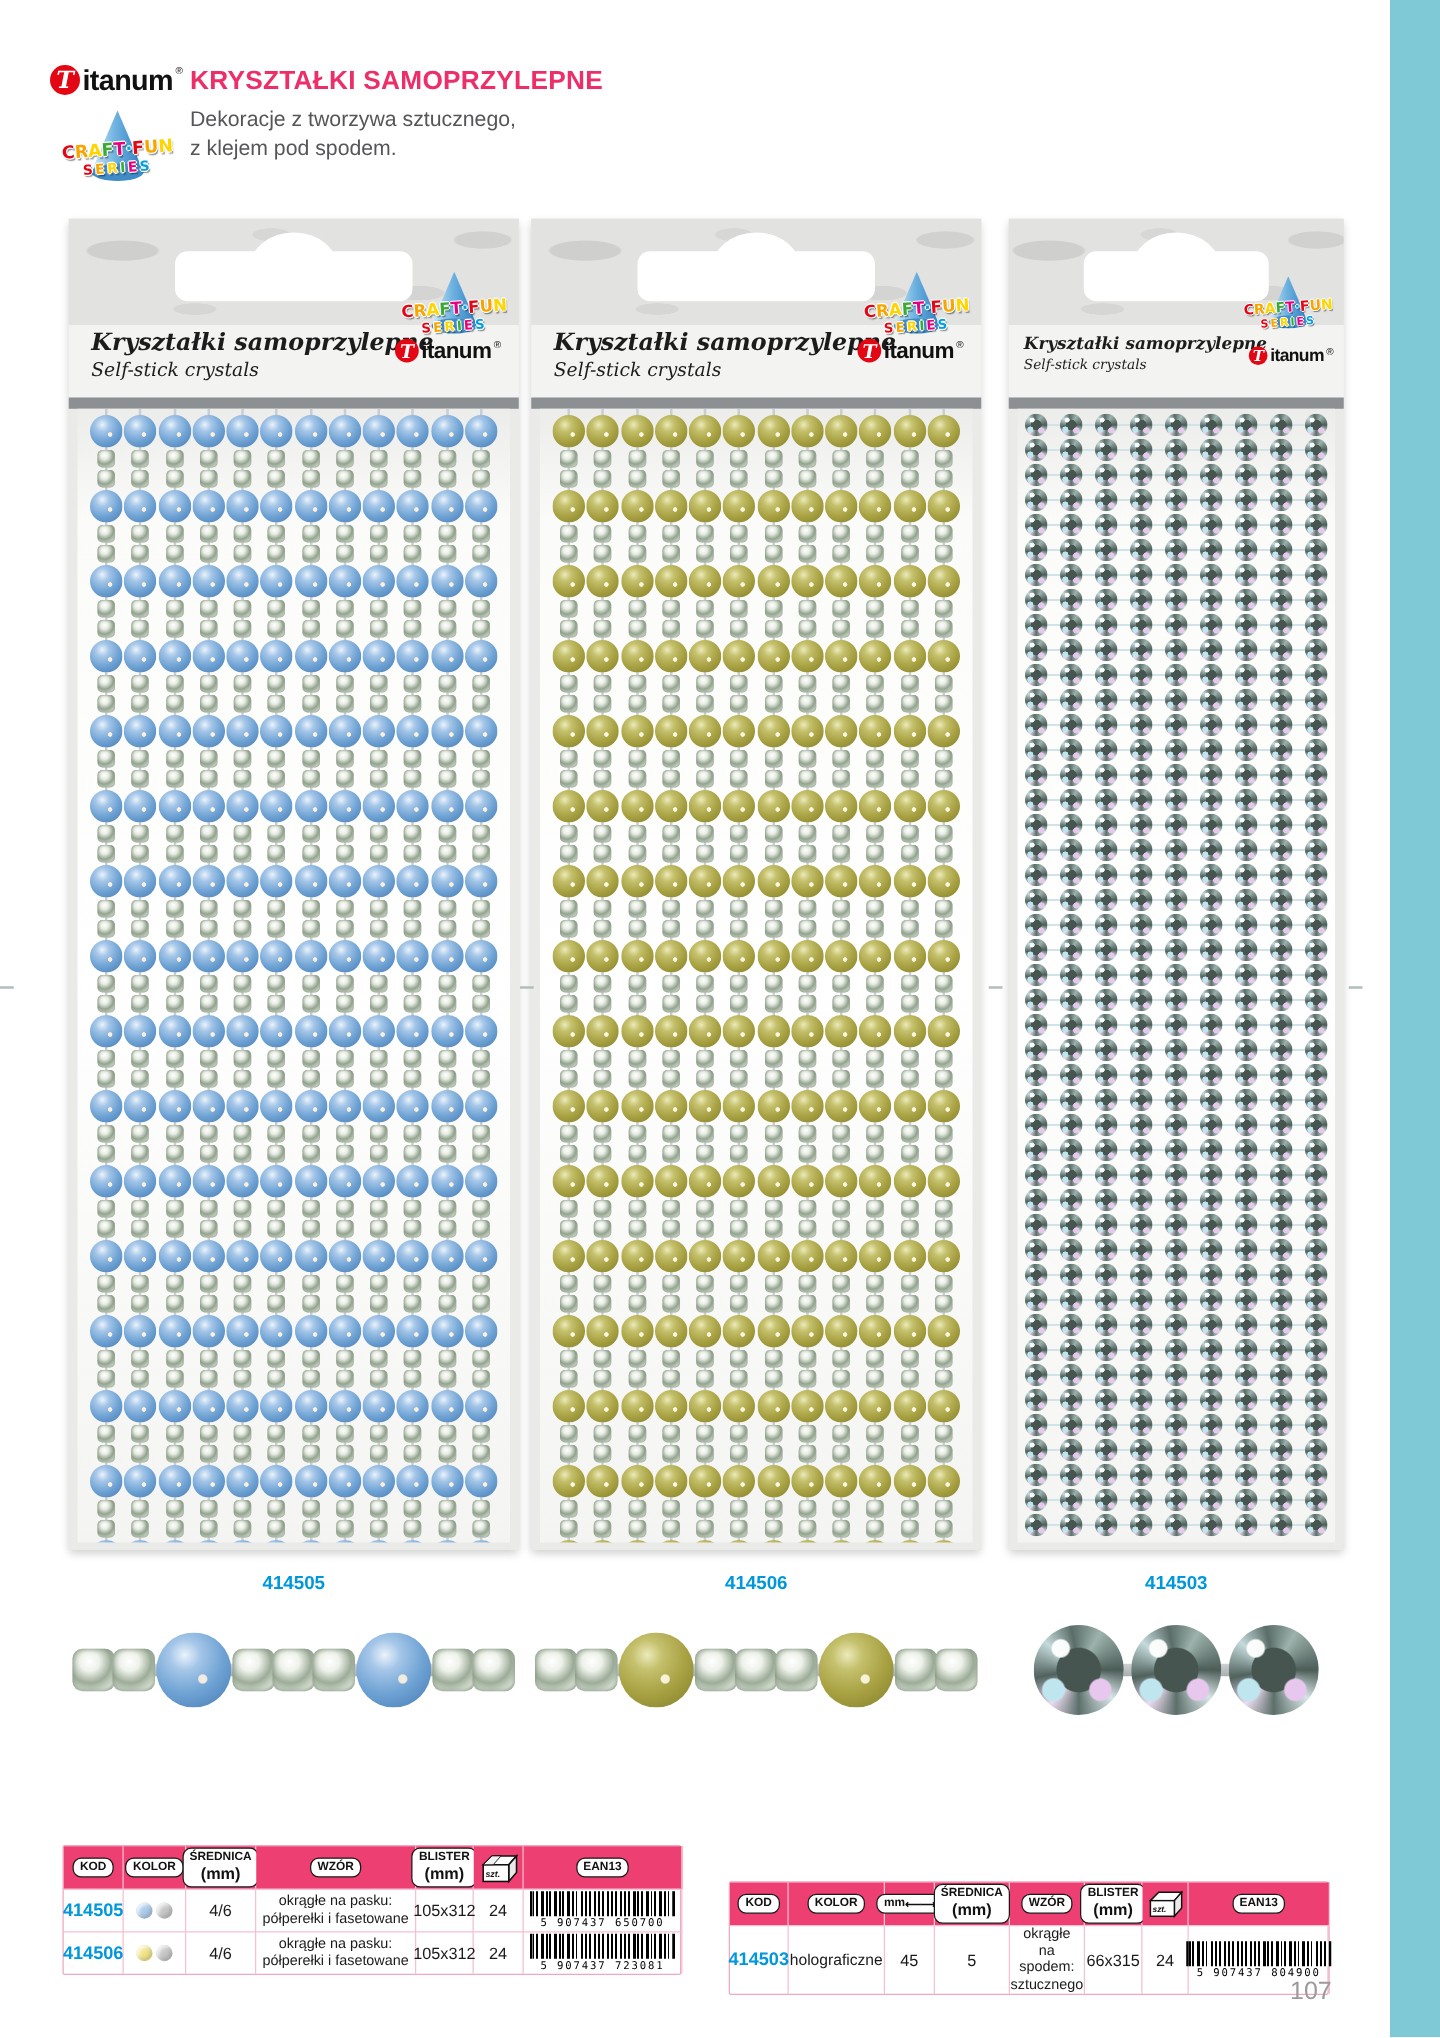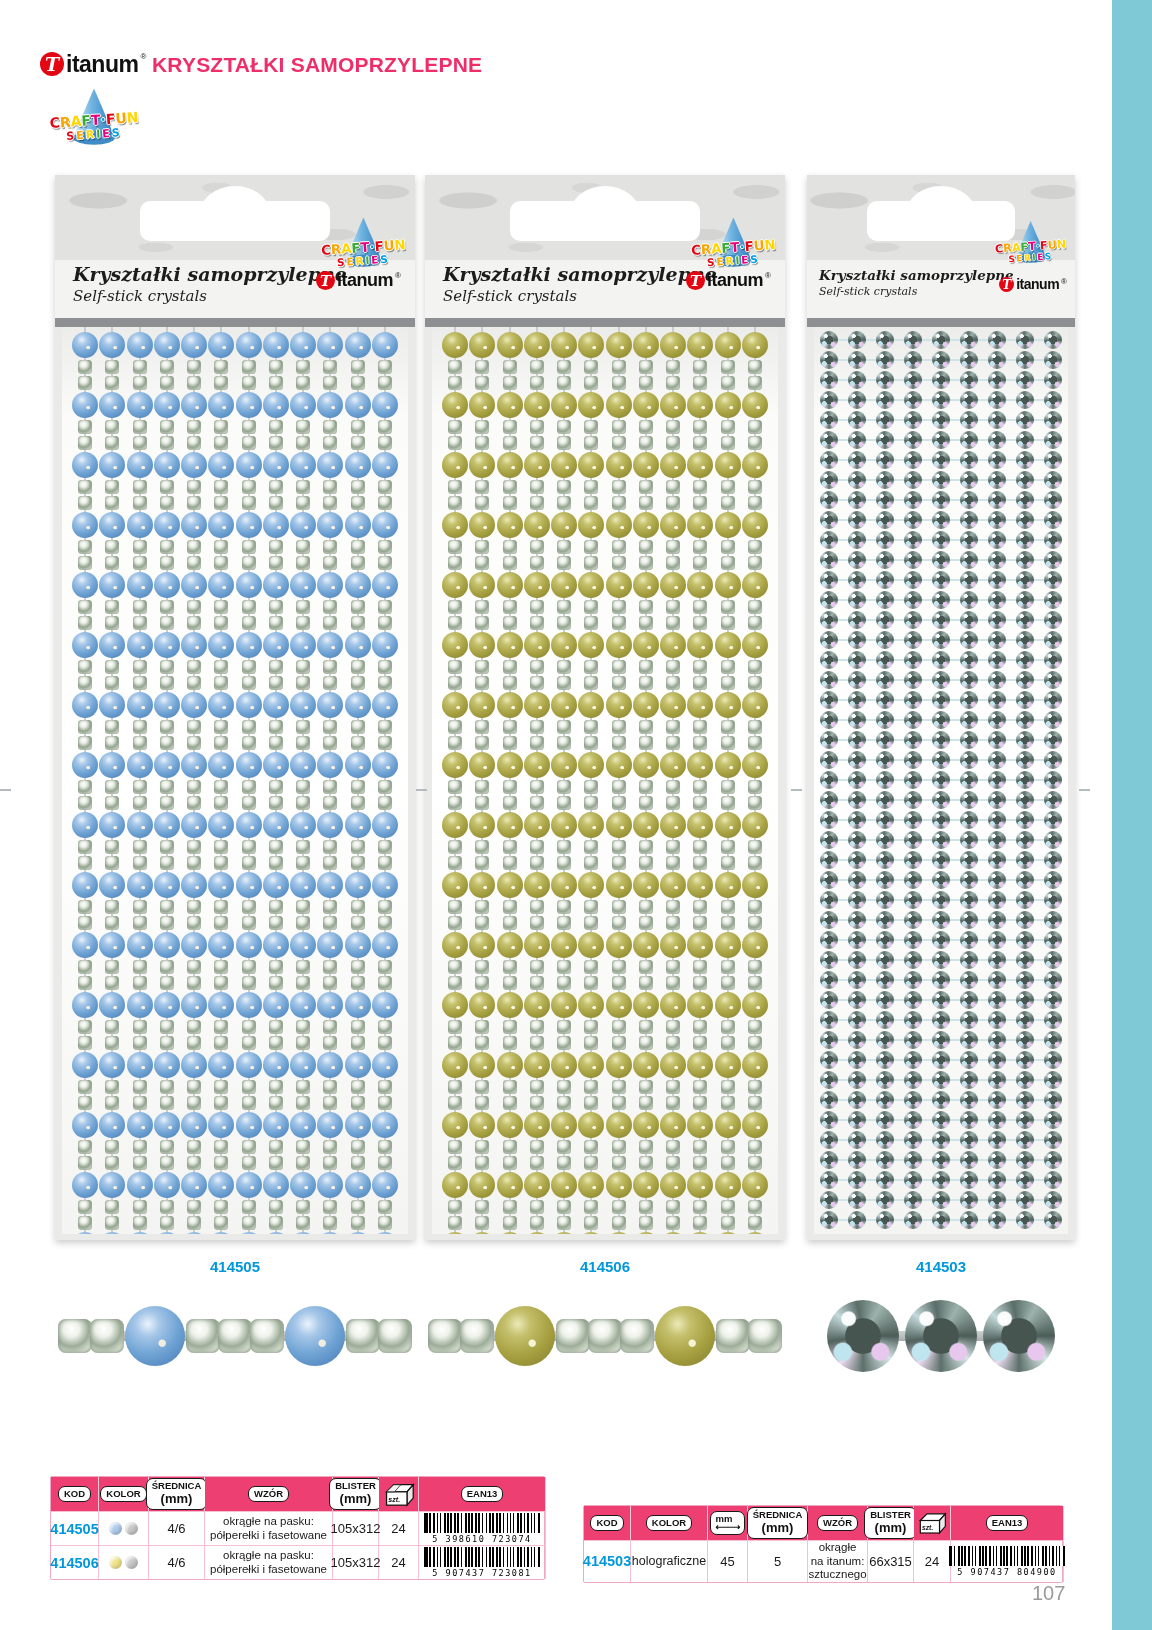--- a/index.html
+++ b/index.html
@@ -137,21 +137,21 @@
   .td-kod { font-weight:bold; color:#0098db; font-size:14.5px; }
   .td-wzor { flex-direction:column; font-size:11.5px; line-height:1.18; }
   .dot { width:13px; height:13px; border-radius:50%; margin:0 1.5px;
       box-shadow:inset -2px -2px 3px rgba(0,0,0,.15), inset 2px 2px 3px rgba(255,255,255,.8); }
   .ean { flex-direction:column; gap:1px; }
   .ean-bars { width:116px; height:20px; border-left:2px solid #000; border-right:2px solid #000;
       background:repeating-linear-gradient(90deg,#000 0 1.5px, #fff 1.5px 3px, #000 3px 4.5px, #fff 4.5px 7px, #000 7px 9px, #fff 9px 10.5px); }
   .ean-digits { font-family:"DejaVu Sans Mono", monospace; font-size:8.5px; letter-spacing:1.5px; color:#000; }
 
   .carton { display:block; }
-  .mm-ico { display:flex; flex-direction:column; align-items:flex-start; line-height:1; }
+  .mm-ico { display:flex; flex-direction:row; align-items:flex-end; line-height:1; }
   .mm-ico .arrow { font-size:9px; letter-spacing:-1px; }
 
   
   .mark { position:absolute; top:789px; width:11px; height:0; border-top:2px dashed #b2bcbe; }
 
   .page-number { position:absolute; left:1032px; top:1582px; font-size:20px; color:#9b9b9b; }
 </style>
 </head>
 <body>
 
@@ -168,20 +168,24 @@
   </svg>
 
   <div class="teal-bar"></div>
 
   <div class="hdr-brand brand-logo">
     <span class="t-circle">T</span>
     <span class="t-rest">itanum</span>
     <span class="t-reg">®</span>
   </div>
   <div class="page-title">KRYSZTAŁKI SAMOPRZYLEPNE</div>
+  <div class="page-sub">
+    <div>Dekoracje z tworzywa sztucznego,</div>
+    <div>z klejem pod spodem.</div>
+  </div>
   <div class="cf hdr-cf">
     <svg class="cone" width="52" height="62" viewBox="0 0 60 70">
       <path d="M30 2 C30 2 10 48 7 57 C20 66 40 66 53 57 C50 48 30 2 30 2 Z" fill="url(#coneGrad)"></path>
       <ellipse cx="30" cy="59" rx="24" ry="8" fill="#3f8cc7"></ellipse>
     </svg>
     <div class="cf-l1"><span style="color: rgb(227, 6, 19);">C</span><span style="color: rgb(247, 166, 0);">R</span><span style="color: rgb(255, 213, 0);">A</span><span style="color: rgb(58, 170, 53);">F</span><span style="color: rgb(230, 0, 126);">T</span><span style="color: rgb(0, 159, 227);">·</span><span style="color: rgb(227, 6, 19);">F</span><span style="color: rgb(247, 166, 0);">U</span><span style="color: rgb(255, 213, 0);">N</span></div>
     <div class="cf-l2"><span style="color: rgb(227, 6, 19);">S</span><span style="color: rgb(247, 166, 0);">E</span><span style="color: rgb(255, 213, 0);">R</span><span style="color: rgb(58, 170, 53);">I</span><span style="color: rgb(230, 0, 126);">E</span><span style="color: rgb(0, 159, 227);">S</span></div>
   </div>
 
   <div class="card card1">
@@ -1982,21 +1986,21 @@
     </div>
     <div class="td">4/6</div>
     <div class="td td-wzor">
       <span>okrągłe na pasku:</span>
       <span>półperełki i fasetowane</span>
     </div>
     <div class="td">105x312</div>
     <div class="td">24</div>
     <div class="td ean">
       <span class="ean-bars"></span>
-      <span class="ean-digits">5 398610 723074</span>
+      <span class="ean-digits">5 907437 650700</span>
     </div>
 
     <div class="td td-kod">414506</div>
     <div class="td">
       <span class="dot" style="background: rgb(240, 228, 138);"></span>
       <span class="dot" style="background: rgb(198, 198, 198);"></span>
     </div>
     <div class="td">4/6</div>
     <div class="td td-wzor">
       <span>okrągłe na pasku:</span>
@@ -2043,21 +2047,21 @@
     <div class="th">
         <span class="th-label">EAN13</span>
       </div>
 
     <div class="td td-kod">414503</div>
     <div class="td" style="font-size:12.5px">holograficzne</div>
     <div class="td">45</div>
     <div class="td">5</div>
     <div class="td td-wzor">
       <span>okrągłe</span>
-      <span>na itanum:</span>
+      <span>na spodem:</span>
       <span>sztucznego</span>
     </div>
     <div class="td">66x315</div>
     <div class="td">24</div>
     <div class="td ean">
       <span class="ean-bars"></span>
       <span class="ean-digits">5 907437 804900</span>
     </div>
   </div>
 

